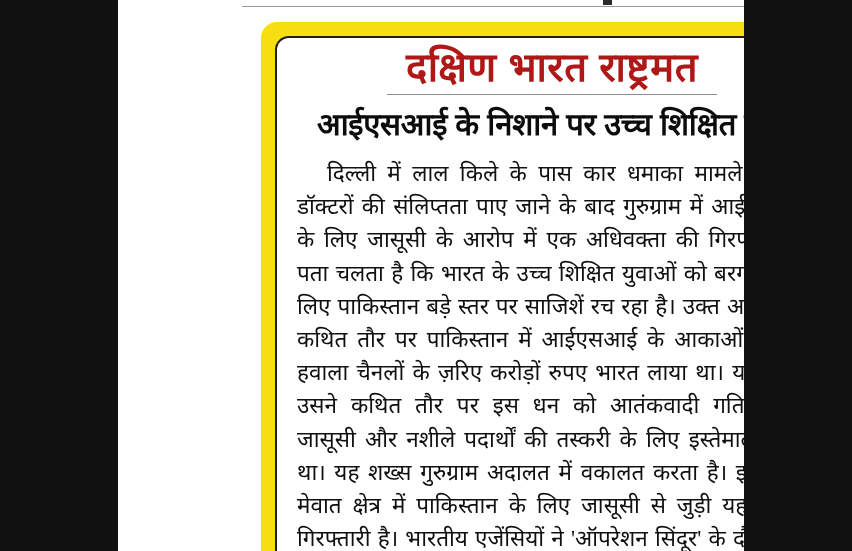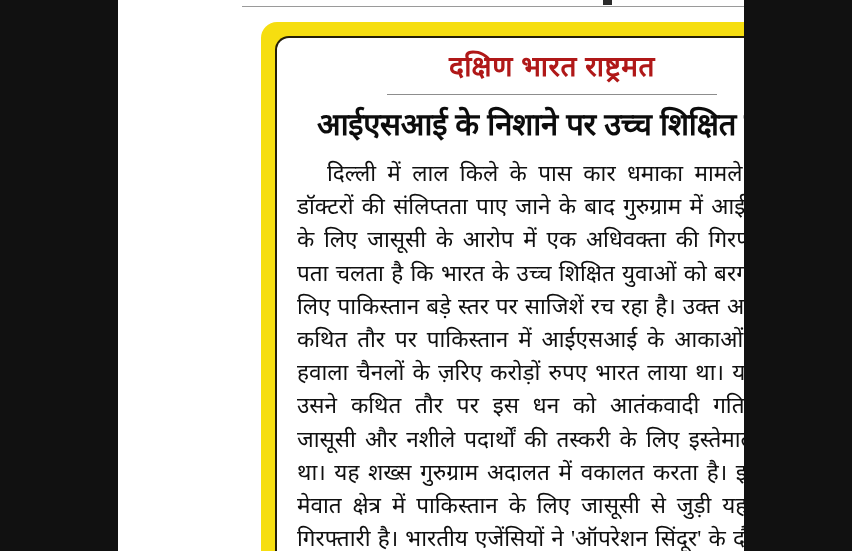--- a/index.html
+++ b/index.html
@@ -92,21 +92,21 @@
     overflow: hidden;
   }
 
   
   .masthead {
     margin-top: 8px;
     text-align: center;
     color: #B01818;
     font-family: "Liberation Sans", sans-serif;
     font-weight: bold;
-    font-size: 28px;
+    font-size: 40px;
     line-height: 42px;
     letter-spacing: 0.5px;
     white-space: nowrap;
   }
   .masthead-rule {
     margin: 6px auto 0 auto;
     width: 330px;
     height: 0;
     border-top: 1.5px solid #8d8d8d;
   }

